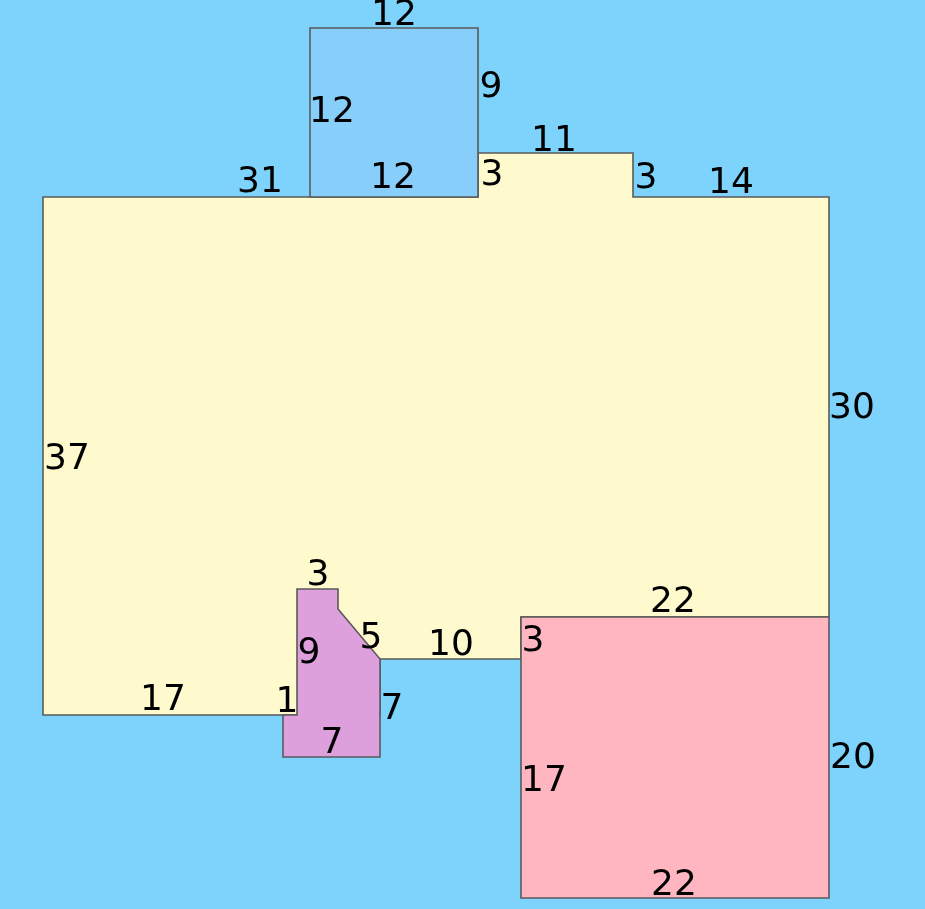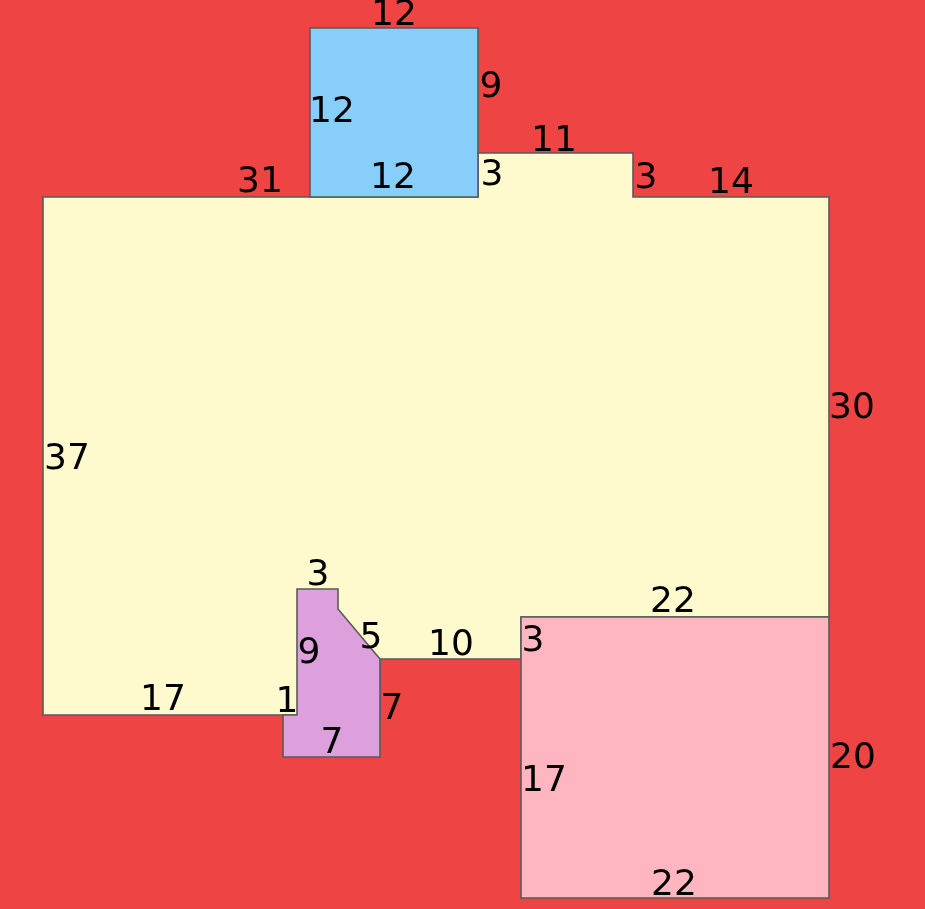--- a/index.html
+++ b/index.html
@@ -4,21 +4,21 @@
 <style>
   html, body {
     margin: 0;
     padding: 0;
     background: #ffffff;
   }
   .stage {
     position: relative;
     width: 925px;
     height: 909px;
-    background: #ef4444;
+    background: #7dd3fc;
     overflow: hidden;
     font-family: "DejaVu Sans", sans-serif;
   }
   svg.diagram {
     display: block;
     width: 925px;
     height: 909px;
   }
   polygon.shape {
     stroke-linejoin: miter;

